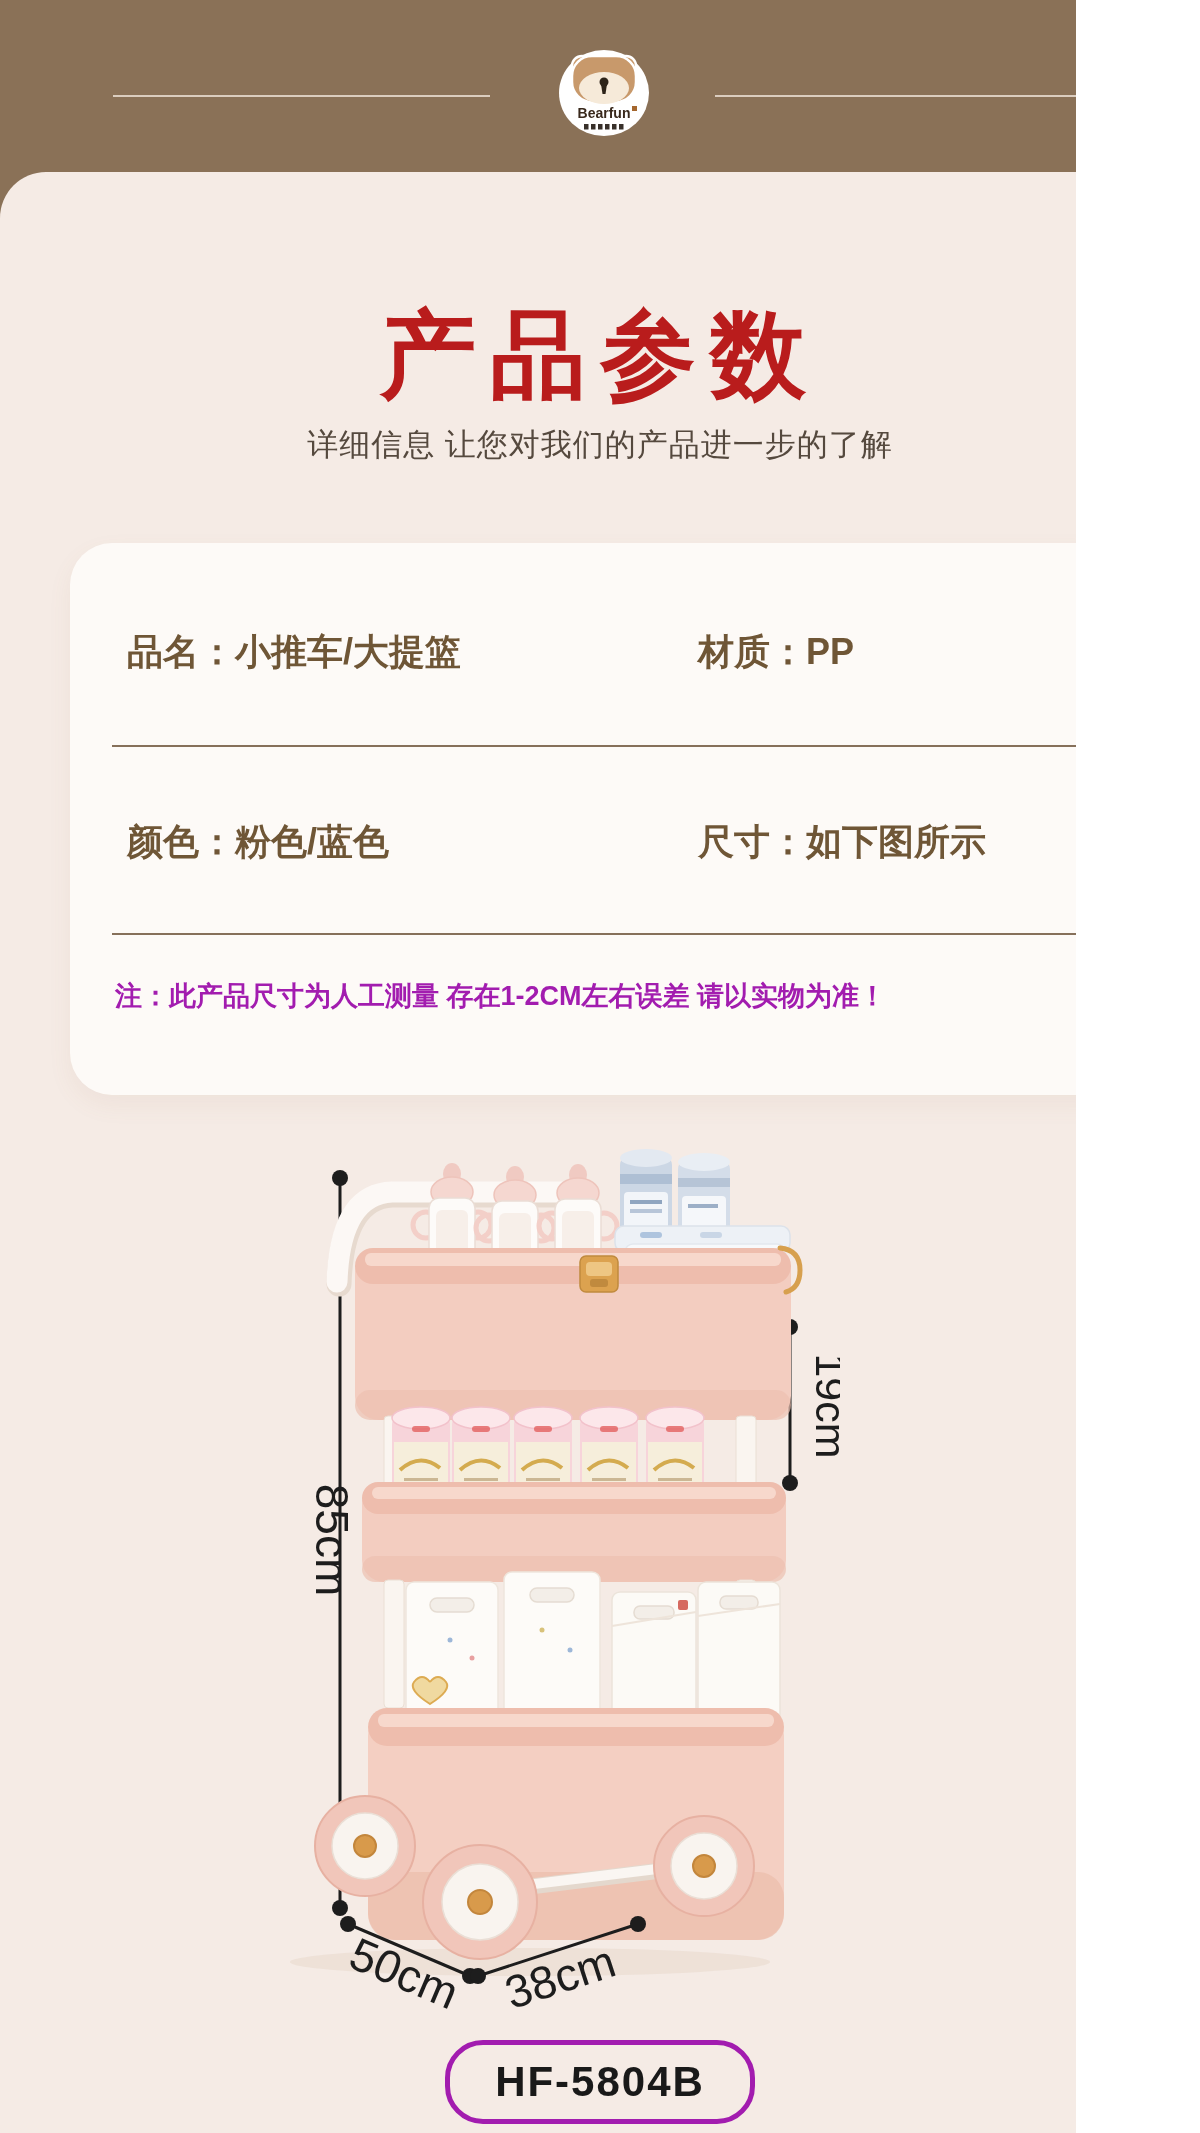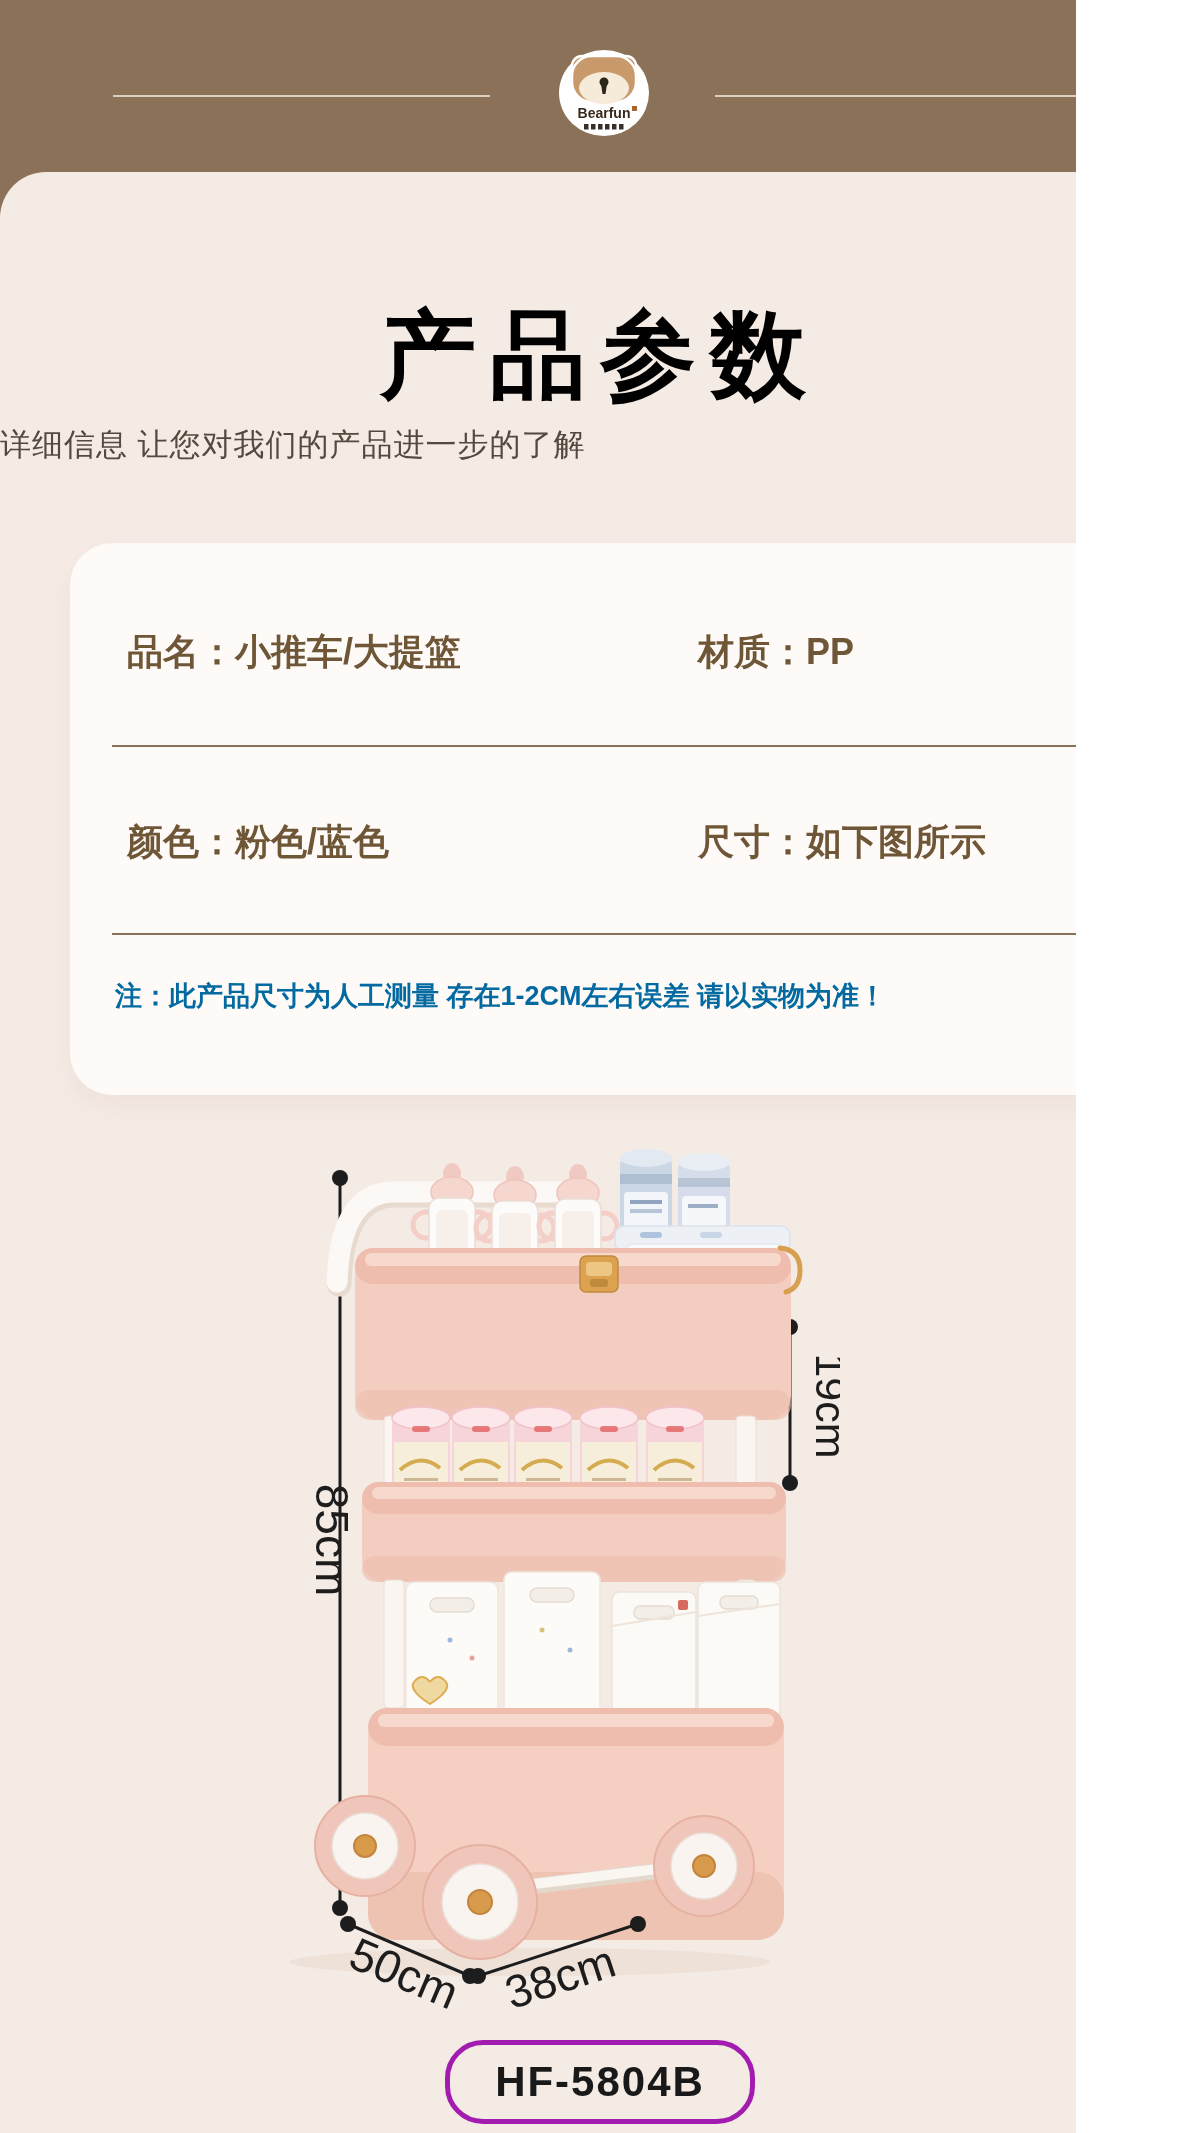--- a/index.html
+++ b/index.html
@@ -5,32 +5,32 @@
   html,body{margin:0;padding:0;}
   body{font-family:"Liberation Sans","DejaVu Sans",sans-serif;}
   .page{position:relative;width:1076px;height:2133px;background:#8a7157;overflow:hidden;}
   .hdr-line{position:absolute;height:2px;background:rgba(245,236,226,.75);top:95px;}
   .hdr-line.left{left:113px;width:377px;}
   .hdr-line.right{left:715px;width:372px;}
   .logo-svg{position:absolute;left:558px;top:48px;}
   .content{position:absolute;left:0;top:172px;width:1200px;height:1961px;
            background:#f5ebe5;border-radius:46px 46px 0 0;}
   .title{position:absolute;left:0;top:292px;width:1200px;text-align:center;
-         font-size:96px;font-weight:900;color:#000000;letter-spacing:14px;box-sizing:border-box;}
-  .subtitle{position:absolute;left:0;top:424px;width:1200px;
+         font-size:96px;font-weight:900;color:#b91c1c;letter-spacing:14px;box-sizing:border-box;}
+  .subtitle{position:absolute;left:0;top:424px;width:1200px;text-align:center;
             font-size:31px;font-weight:500;color:#55493e;letter-spacing:1px;}
   .spec-card{position:absolute;left:70px;top:543px;width:1060px;height:552px;
              background:#fdfaf7;border-radius:42px;box-shadow:0 10px 24px rgba(160,120,90,.07);}
   .spec-row{position:absolute;left:0;width:1060px;height:48px;}
   .spec-row.r1{top:85px;} .spec-row.r2{top:275px;}
   .spec-cell{position:absolute;font-size:36px;font-weight:600;color:#6f5636;white-space:nowrap;margin-left:12px;}
   .spec-cell.l{left:45px;} .spec-cell.r{left:616px;}
   .spec-divider{position:absolute;left:42px;width:976px;height:2px;background:#86705a;}
   .spec-divider.d1{top:202px;} .spec-divider.d2{top:390px;}
-  .spec-note{position:absolute;left:45px;top:435px;font-size:27px;font-weight:600;color:#0369a1;white-space:nowrap;}
+  .spec-note{position:absolute;left:45px;top:435px;font-size:27px;font-weight:600;color:#a21caf;white-space:nowrap;}
   .figure-svg{position:absolute;left:280px;top:1130px;}
   .model-pill{position:absolute;left:50%;top:2040px;transform:translateX(-50%);
               width:300px;height:74px;border:5px solid #a21caf;border-radius:38px;
               display:flex;align-items:center;justify-content:center;
               font-size:42px;font-weight:600;color:#191919;letter-spacing:2px;}
   .dim-text{font-size:46px;font-weight:500;fill:#1d1d1d;}
 </style>
 </head>
 <body>
 

